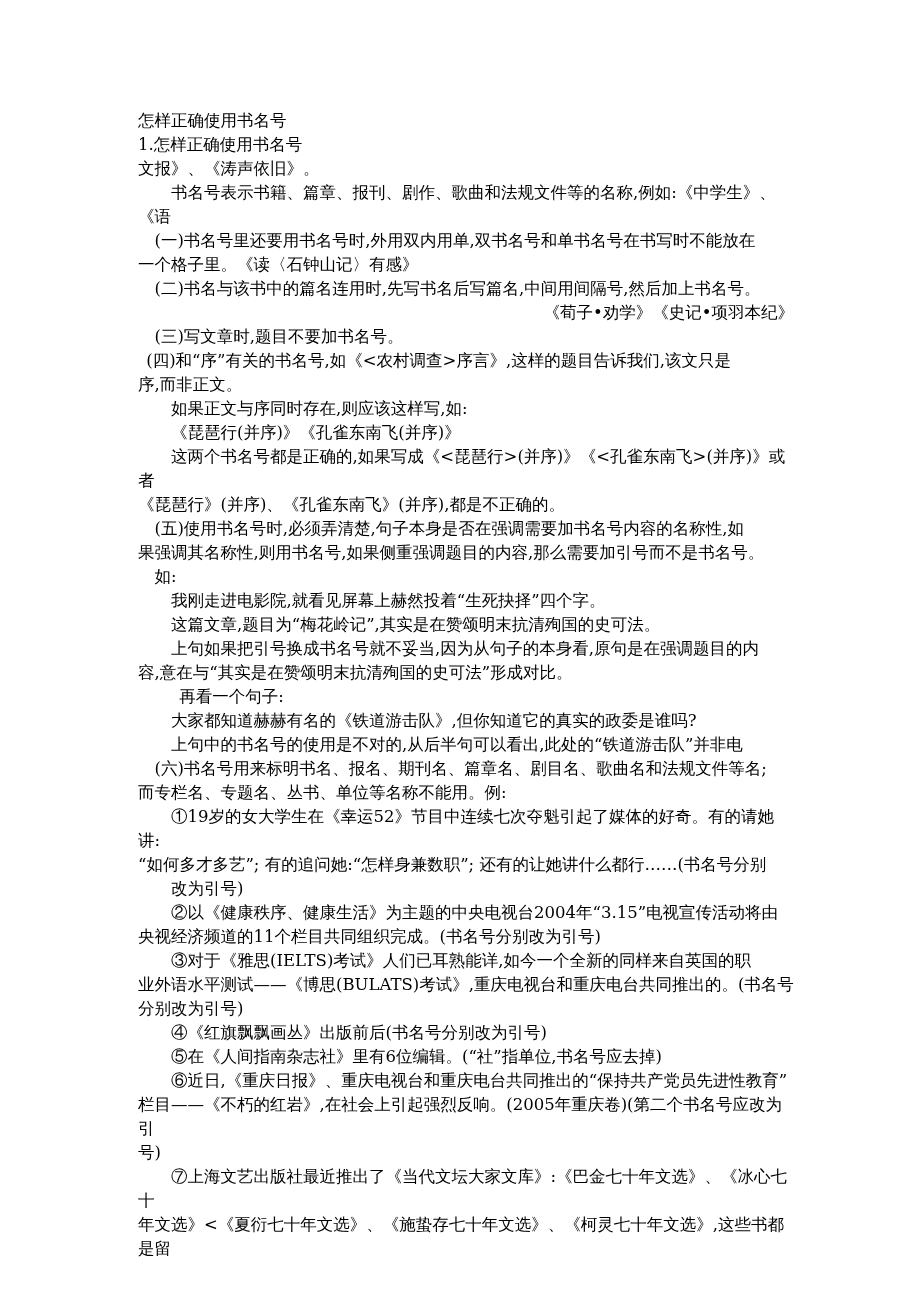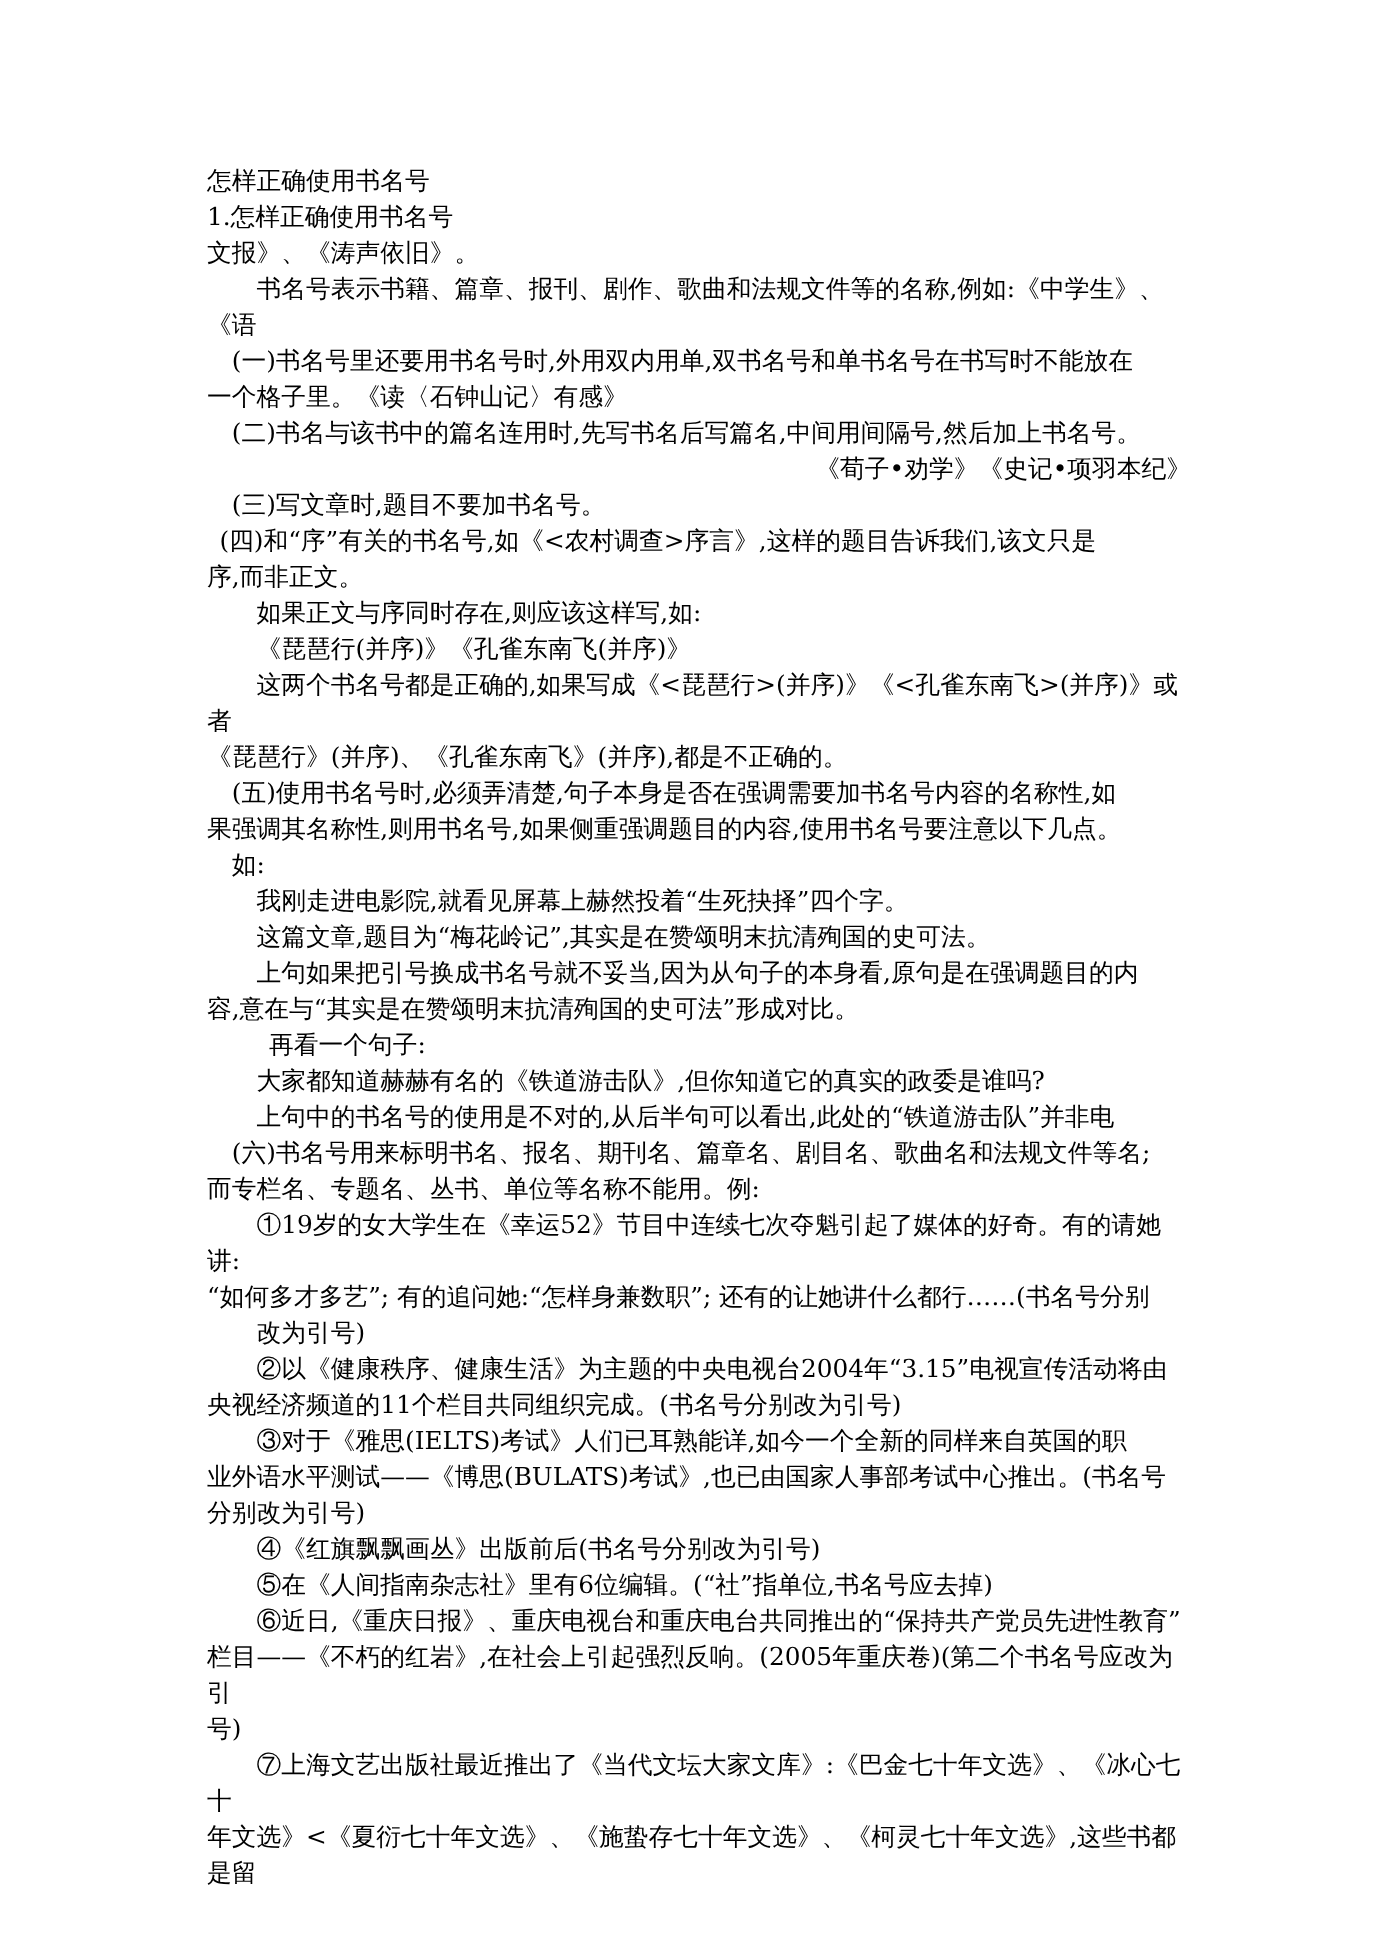--- a/index.html
+++ b/index.html
@@ -45,38 +45,38 @@
       <div class="line" style="text-indent: 1em;">(二)书名与该书中的篇名连用时,先写书名后写篇名,中间用间隔号,然后加上书名号。</div>
       <div class="line" style="text-indent: 0em; text-align: right;">《荀子•劝学》《史记•项羽本纪》</div>
       <div class="line" style="text-indent: 1em;">(三)写文章时,题目不要加书名号。</div>
       <div class="line" style="text-indent: 0.5em;">(四)和“序”有关的书名号,如《&lt;农村调查&gt;序言》,这样的题目告诉我们,该文只是</div>
       <div class="line" style="text-indent: 0em;">序,而非正文。</div>
       <div class="line" style="text-indent: 2em;">如果正文与序同时存在,则应该这样写,如:</div>
       <div class="line" style="text-indent: 2em;">《琵琶行(并序)》《孔雀东南飞(并序)》</div>
       <div class="line" style="text-indent: 2em;">这两个书名号都是正确的,如果写成《&lt;琵琶行&gt;(并序)》《&lt;孔雀东南飞&gt;(并序)》或者</div>
       <div class="line" style="text-indent: 0em;">《琵琶行》(并序)、《孔雀东南飞》(并序),都是不正确的。</div>
       <div class="line" style="text-indent: 1em;">(五)使用书名号时,必须弄清楚,句子本身是否在强调需要加书名号内容的名称性,如</div>
-      <div class="line" style="text-indent: 0em;">果强调其名称性,则用书名号,如果侧重强调题目的内容,使用书名号要注意以下几点。</div>
+      <div class="line" style="text-indent: 0em;">果强调其名称性,则用书名号,如果侧重强调题目的内容,那么需要加引号而不是书名号。</div>
       <div class="line" style="text-indent: 1em;">如:</div>
       <div class="line" style="text-indent: 2em;">我刚走进电影院,就看见屏幕上赫然投着“生死抉择”四个字。</div>
       <div class="line" style="text-indent: 2em;">这篇文章,题目为“梅花岭记”,其实是在赞颂明末抗清殉国的史可法。</div>
       <div class="line" style="text-indent: 2em;">上句如果把引号换成书名号就不妥当,因为从句子的本身看,原句是在强调题目的内</div>
       <div class="line" style="text-indent: 0em;">容,意在与“其实是在赞颂明末抗清殉国的史可法”形成对比。</div>
       <div class="line" style="text-indent: 2.5em;">再看一个句子:</div>
       <div class="line" style="text-indent: 2em;">大家都知道赫赫有名的《铁道游击队》,但你知道它的真实的政委是谁吗?</div>
       <div class="line" style="text-indent: 2em;">上句中的书名号的使用是不对的,从后半句可以看出,此处的“铁道游击队”并非电</div>
       <div class="line" style="text-indent: 1em;">(六)书名号用来标明书名、报名、期刊名、篇章名、剧目名、歌曲名和法规文件等名;</div>
       <div class="line" style="text-indent: 0em;">而专栏名、专题名、丛书、单位等名称不能用。例:</div>
       <div class="line" style="text-indent: 2em;">①19岁的女大学生在《幸运52》节目中连续七次夺魁引起了媒体的好奇。有的请她讲:</div>
       <div class="line" style="text-indent: 0em;">“如何多才多艺”; 有的追问她:“怎样身兼数职”; 还有的让她讲什么都行……(书名号分别</div>
       <div class="line" style="text-indent: 2em;">改为引号)</div>
       <div class="line" style="text-indent: 2em;">②以《健康秩序、健康生活》为主题的中央电视台2004年“3.15”电视宣传活动将由</div>
       <div class="line" style="text-indent: 0em;">央视经济频道的11个栏目共同组织完成。(书名号分别改为引号)</div>
       <div class="line" style="text-indent: 2em;">③对于《雅思(IELTS)考试》人们已耳熟能详,如今一个全新的同样来自英国的职</div>
-      <div class="line" style="text-indent: 0em;">业外语水平测试——《博思(BULATS)考试》,也已由国家人事部考试中心推出。(书名号</div>
+      <div class="line" style="text-indent: 0em;">业外语水平测试——《博思(BULATS)考试》,重庆电视台和重庆电台共同推出的。(书名号</div>
       <div class="line" style="text-indent: 0em;">分别改为引号)</div>
       <div class="line" style="text-indent: 2em;">④《红旗飘飘画丛》出版前后(书名号分别改为引号)</div>
       <div class="line" style="text-indent: 2em;">⑤在《人间指南杂志社》里有6位编辑。(“社”指单位,书名号应去掉)</div>
       <div class="line" style="text-indent: 2em;">⑥近日,《重庆日报》、重庆电视台和重庆电台共同推出的“保持共产党员先进性教育”</div>
       <div class="line" style="text-indent: 0em;">栏目——《不朽的红岩》,在社会上引起强烈反响。(2005年重庆卷)(第二个书名号应改为引</div>
       <div class="line" style="text-indent: 0em;">号)</div>
       <div class="line" style="text-indent: 2em;">⑦上海文艺出版社最近推出了《当代文坛大家文库》:《巴金七十年文选》、《冰心七十</div>
       <div class="line" style="text-indent: 0em;">年文选》&lt;《夏衍七十年文选》、《施蛰存七十年文选》、《柯灵七十年文选》,这些书都是留</div>
     </div>
 </div>

